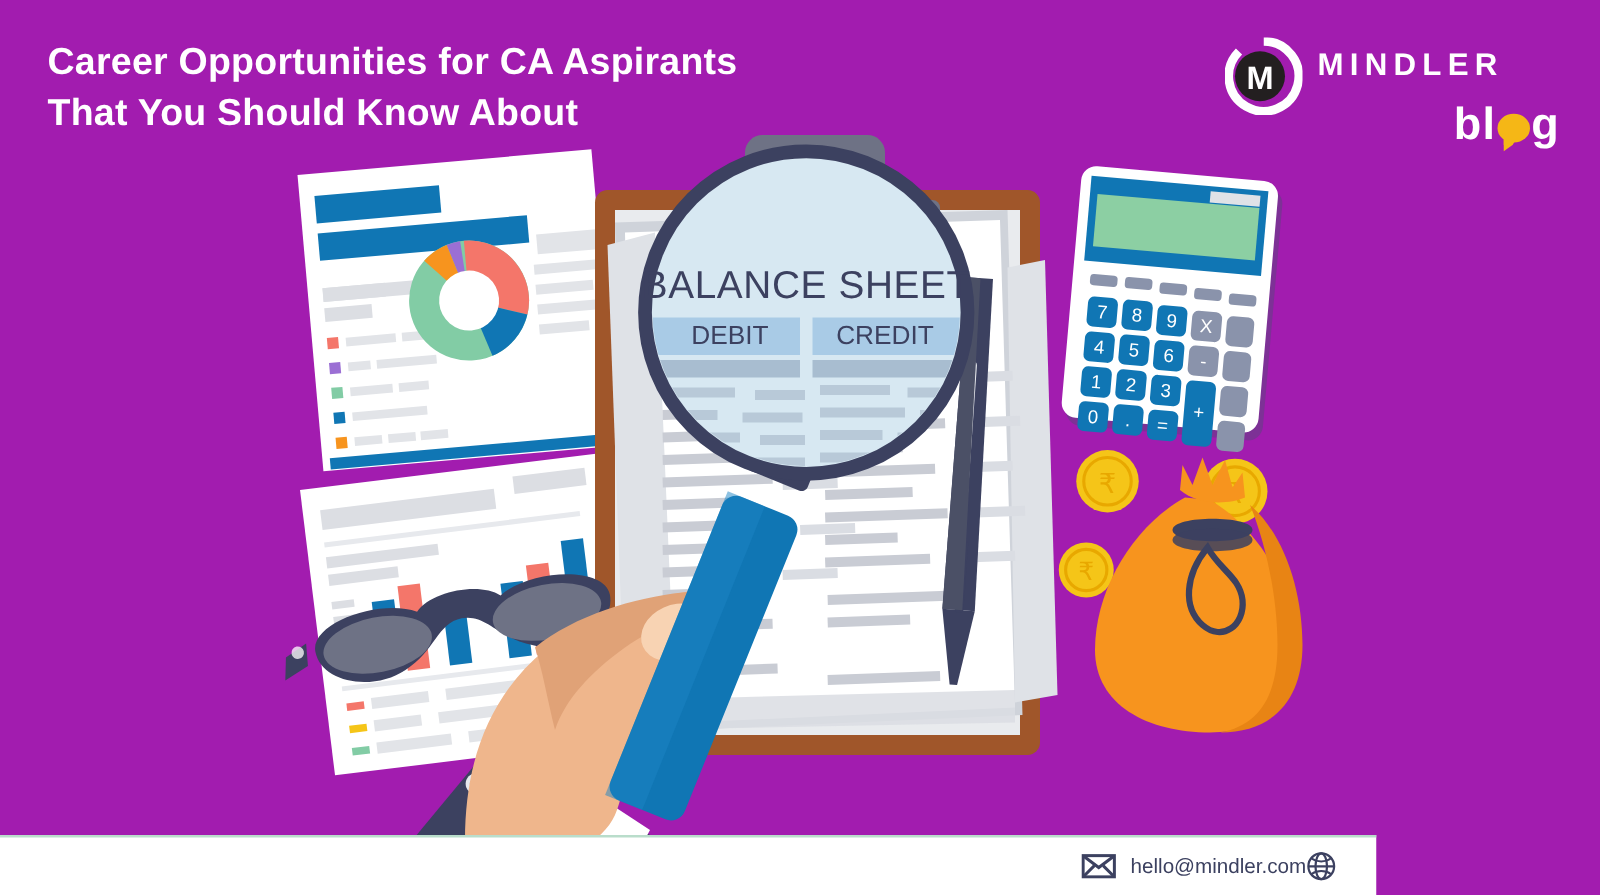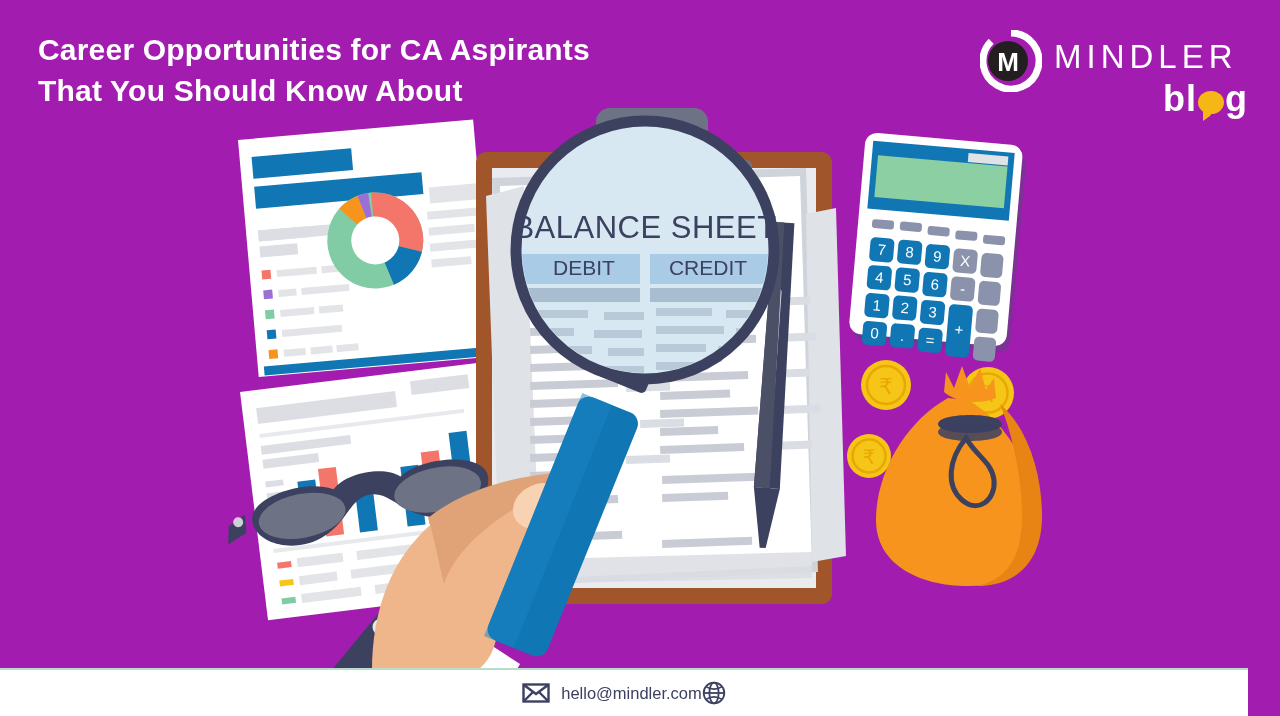--- a/index.html
+++ b/index.html
@@ -10,42 +10,42 @@
   }
   
   .title{
     position:absolute;left:38px;top:30px;width:680px;
     color:#ffffff;font-size:30px;line-height:1.35;font-weight:700;
     letter-spacing:.2px;white-space:pre-line;
   }
   .logo{position:absolute;right:30px;top:28px;width:270px;height:86px;}
   .logo-mark{position:absolute;left:0;top:2px;width:62px;height:62px;}
   .logo-word{
-    position:absolute;left:74px;top:10px;color:#fff;font-size:33px;
-    font-weight:400;letter-spacing:5px;
+    position:absolute;left:74px;top:10px;color:#fff;font-size:25px;
+    font-weight:700;letter-spacing:5px;
   }
   .logo-blog{
     position:absolute;right:2px;top:50px;color:#fff;font-size:36px;
     font-weight:700;letter-spacing:1px;
   }
   .logo-blog .bubble-o{
     display:inline-block;position:relative;width:26px;height:23px;
     background:#f5b716;border-radius:50% 50% 50% 50%;
     vertical-align:-3px;margin:0 1px;
   }
   .logo-blog .bubble-o:after{
     content:"";position:absolute;left:5px;bottom:-7px;
     border-left:7px solid #f5b716;border-top:6px solid #f5b716;
     border-right:4px solid transparent;border-bottom:5px solid transparent;
   }
   
   .footer{
-    position:absolute;left:0;bottom:0;width:1248px;height:48px;
+    position:absolute;left:0;bottom:0;width:1101px;height:48px;
     background:#ffffff;border-top:2px solid #b9ddcb;
-    display:flex;align-items:center;justify-content:center;
+    display:flex;align-items:center;justify-content:flex-end;
     box-sizing:border-box;padding:0 32px;
   }
   .foot-item{display:flex;align-items:center;gap:11px;color:#3c4160;font-size:16.5px;}
   .foot-item svg{display:block;}
   
   .art{position:absolute;}
 </style>
 </head>
 <body>
 

